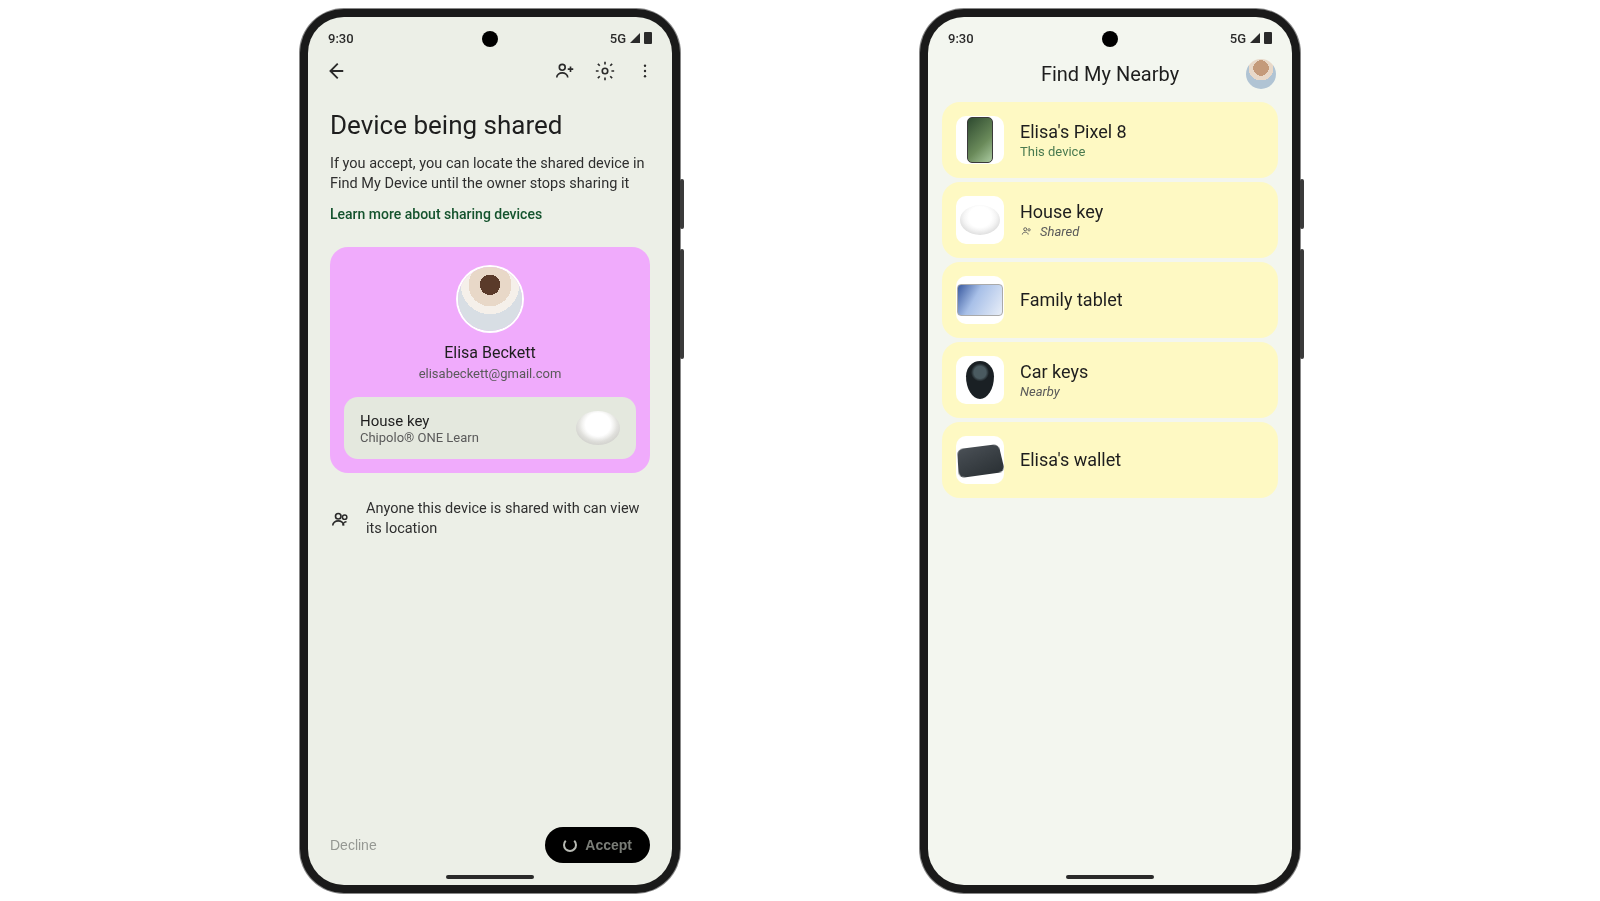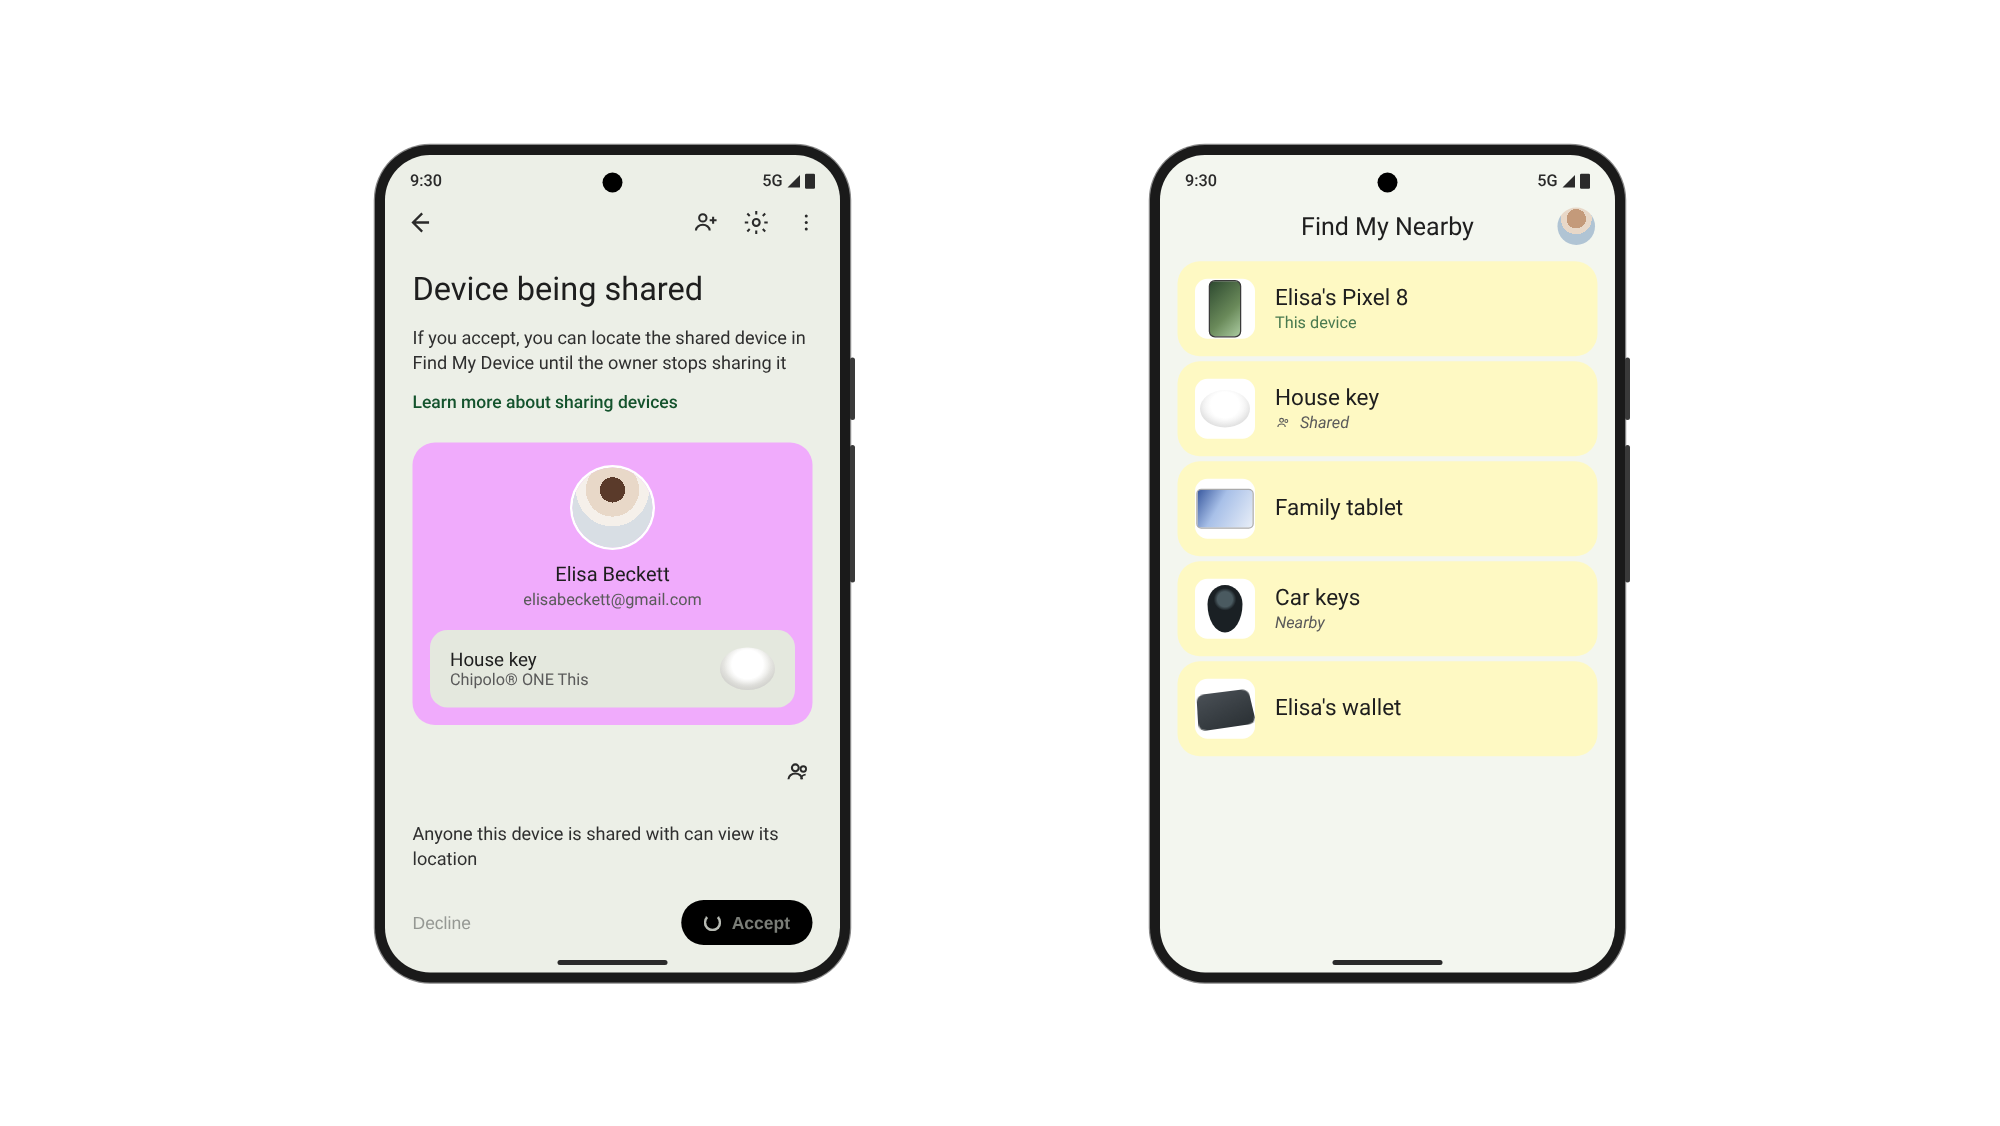--- a/index.html
+++ b/index.html
@@ -8,21 +8,21 @@
     height: 901px;
     background: #ffffff;
     font-family: 'Roboto', 'Segoe UI', Arial, sans-serif;
     display: flex;
     justify-content: space-around;
     align-items: center;
     padding: 20px 180px;
   }
   .phone {
     width: 380px;
-    height: 670px;
+    height: 884px;
     background: #1a1a1a;
     border-radius: 44px;
     padding: 8px;
     position: relative;
     box-shadow: 0 0 0 1px #888;
   }
   .phone-side-btn {
     position: absolute;
     right: -4px;
     width: 4px;
@@ -109,21 +109,21 @@
     align-items:center;
     text-align:left;
   }
   .chip-title { font-size:15px; color:#1e1e1e; }
   .chip-sub { font-size:13px; color:#5a5a5a; }
   .chip-img {
     width:44px; height:34px; border-radius:50%;
     background: radial-gradient(ellipse at 50% 40%, #fff 0 40%, #e8e8e4 60%, #d8d8d2 100%);
     box-shadow: inset 0 -4px 6px rgba(0,0,0,.08);
   }
-  .info-row { display:flex; gap:30px; margin-top:26px; align-items:flex-end;flex-direction:column; }
+  .info-row { display:flex; gap:14px; margin-top:26px; align-items:center; }
   .info-icon { width:22px; flex-shrink:0; color:#2a2a2a; display:flex; }
   .info-text { font-size:14.5px; color:#2f2f2f; line-height:1.4; }
   .btn-row {
     display:flex; justify-content:space-between; align-items:center;
     padding: 14px 22px 22px;
   }
   .btn-decline { font-size:14px; color:#959893; background:none; border:none; }
   .btn-accept {
     display:flex; align-items:center; gap:8px;
     background:#000000; border:none; border-radius:22px;
@@ -242,21 +242,21 @@
       <a class="link-text">Learn more about sharing devices</a>
 
       <div class="profile-card">
         <div class="avatar-large"></div>
         <div class="profile-name">Elisa Beckett</div>
         <div class="profile-email">elisabeckett@gmail.com</div>
 
         <div class="device-chip">
           <div>
             <div class="chip-title">House key</div>
-            <div class="chip-sub">Chipolo® ONE This</div>
+            <div class="chip-sub">Chipolo® ONE Learn</div>
           </div>
           <div class="chip-img"></div>
         </div>
       </div>
 
       <div class="info-row">
         <div class="info-icon">
           <svg viewBox="0 0 24 24" width="22" height="22">
               <circle cx="9" cy="9" r="3" fill="none" stroke="currentColor" stroke-width="1.8"></circle>
               <circle cx="16" cy="10" r="2.4" fill="none" stroke="currentColor" stroke-width="1.6"></circle>

